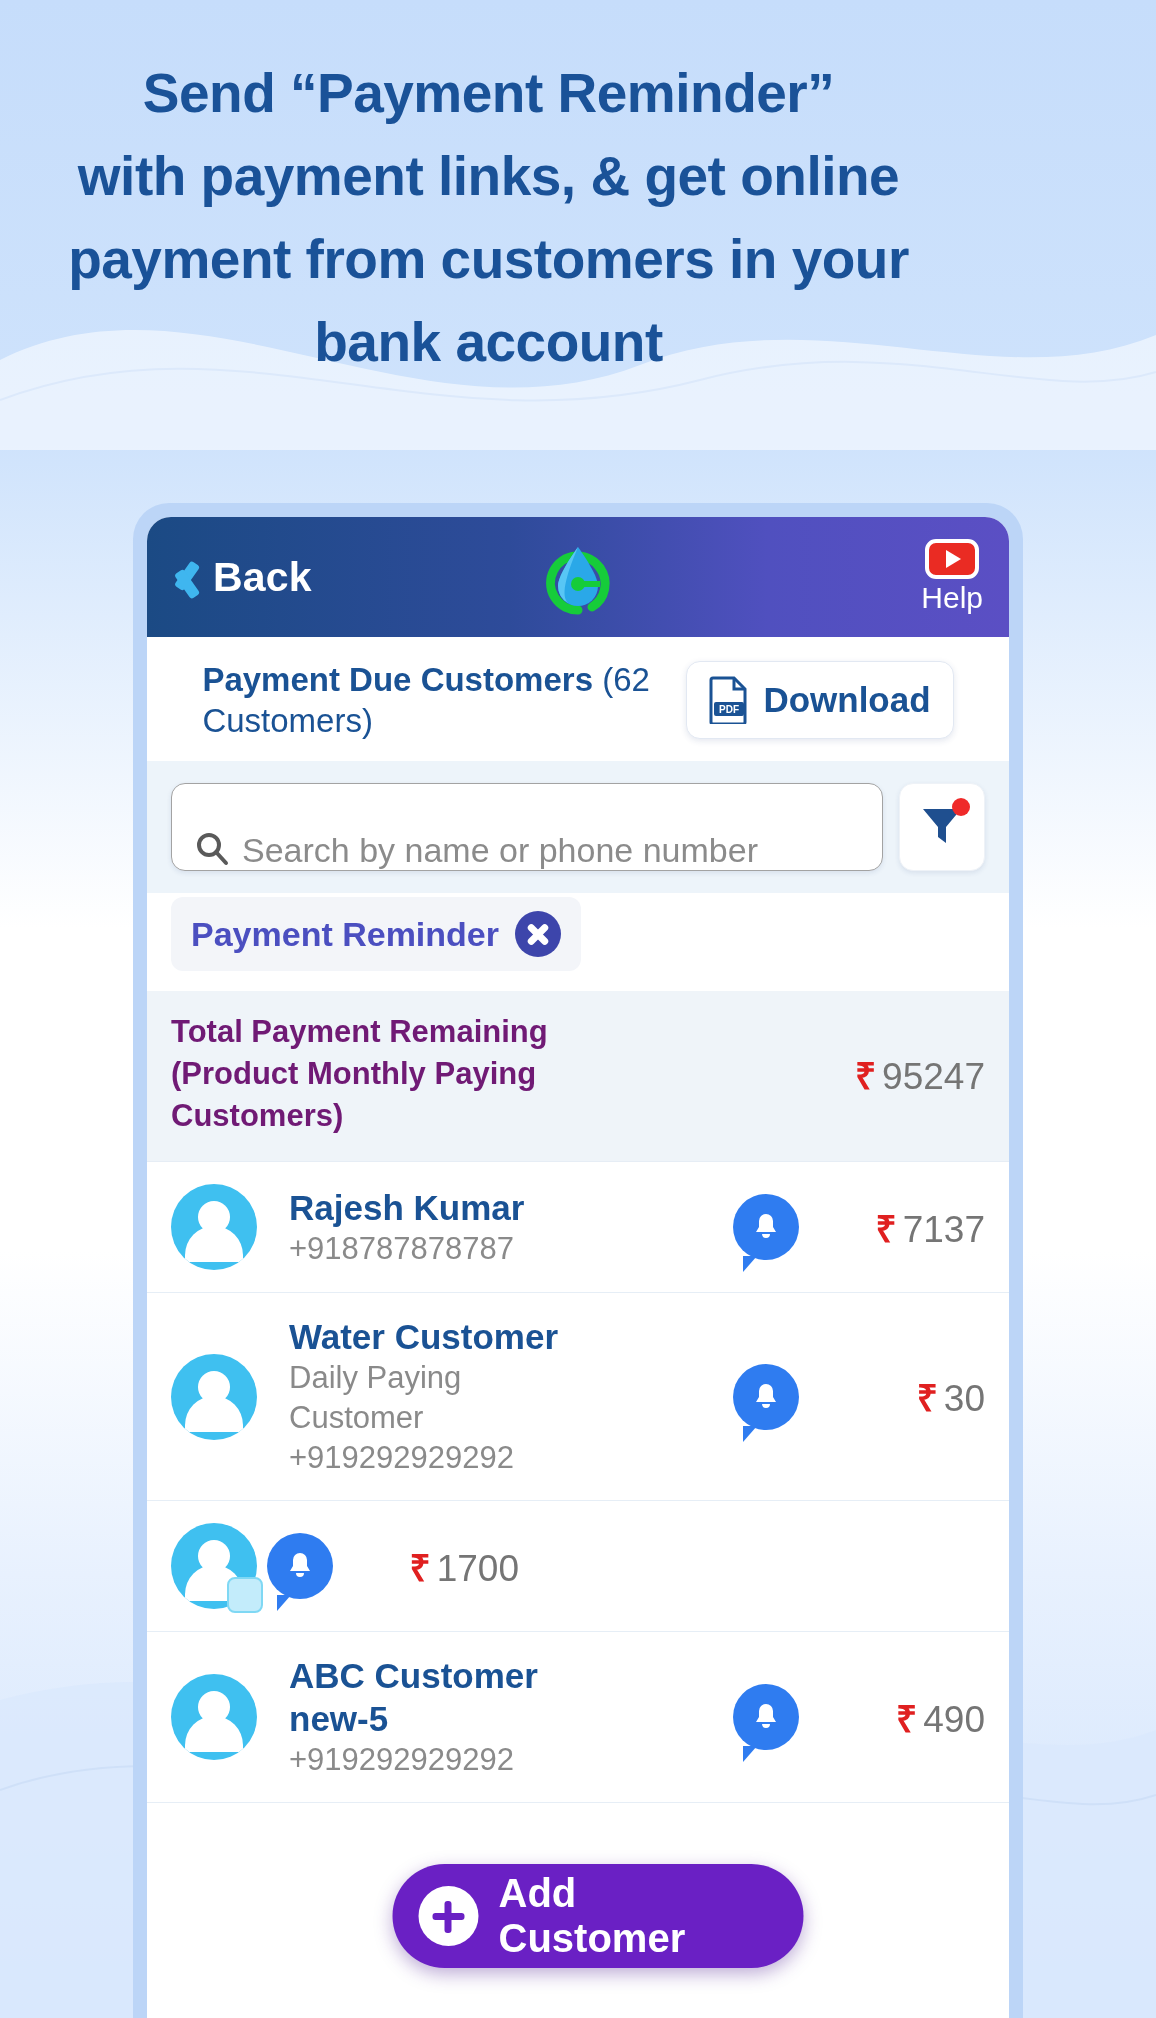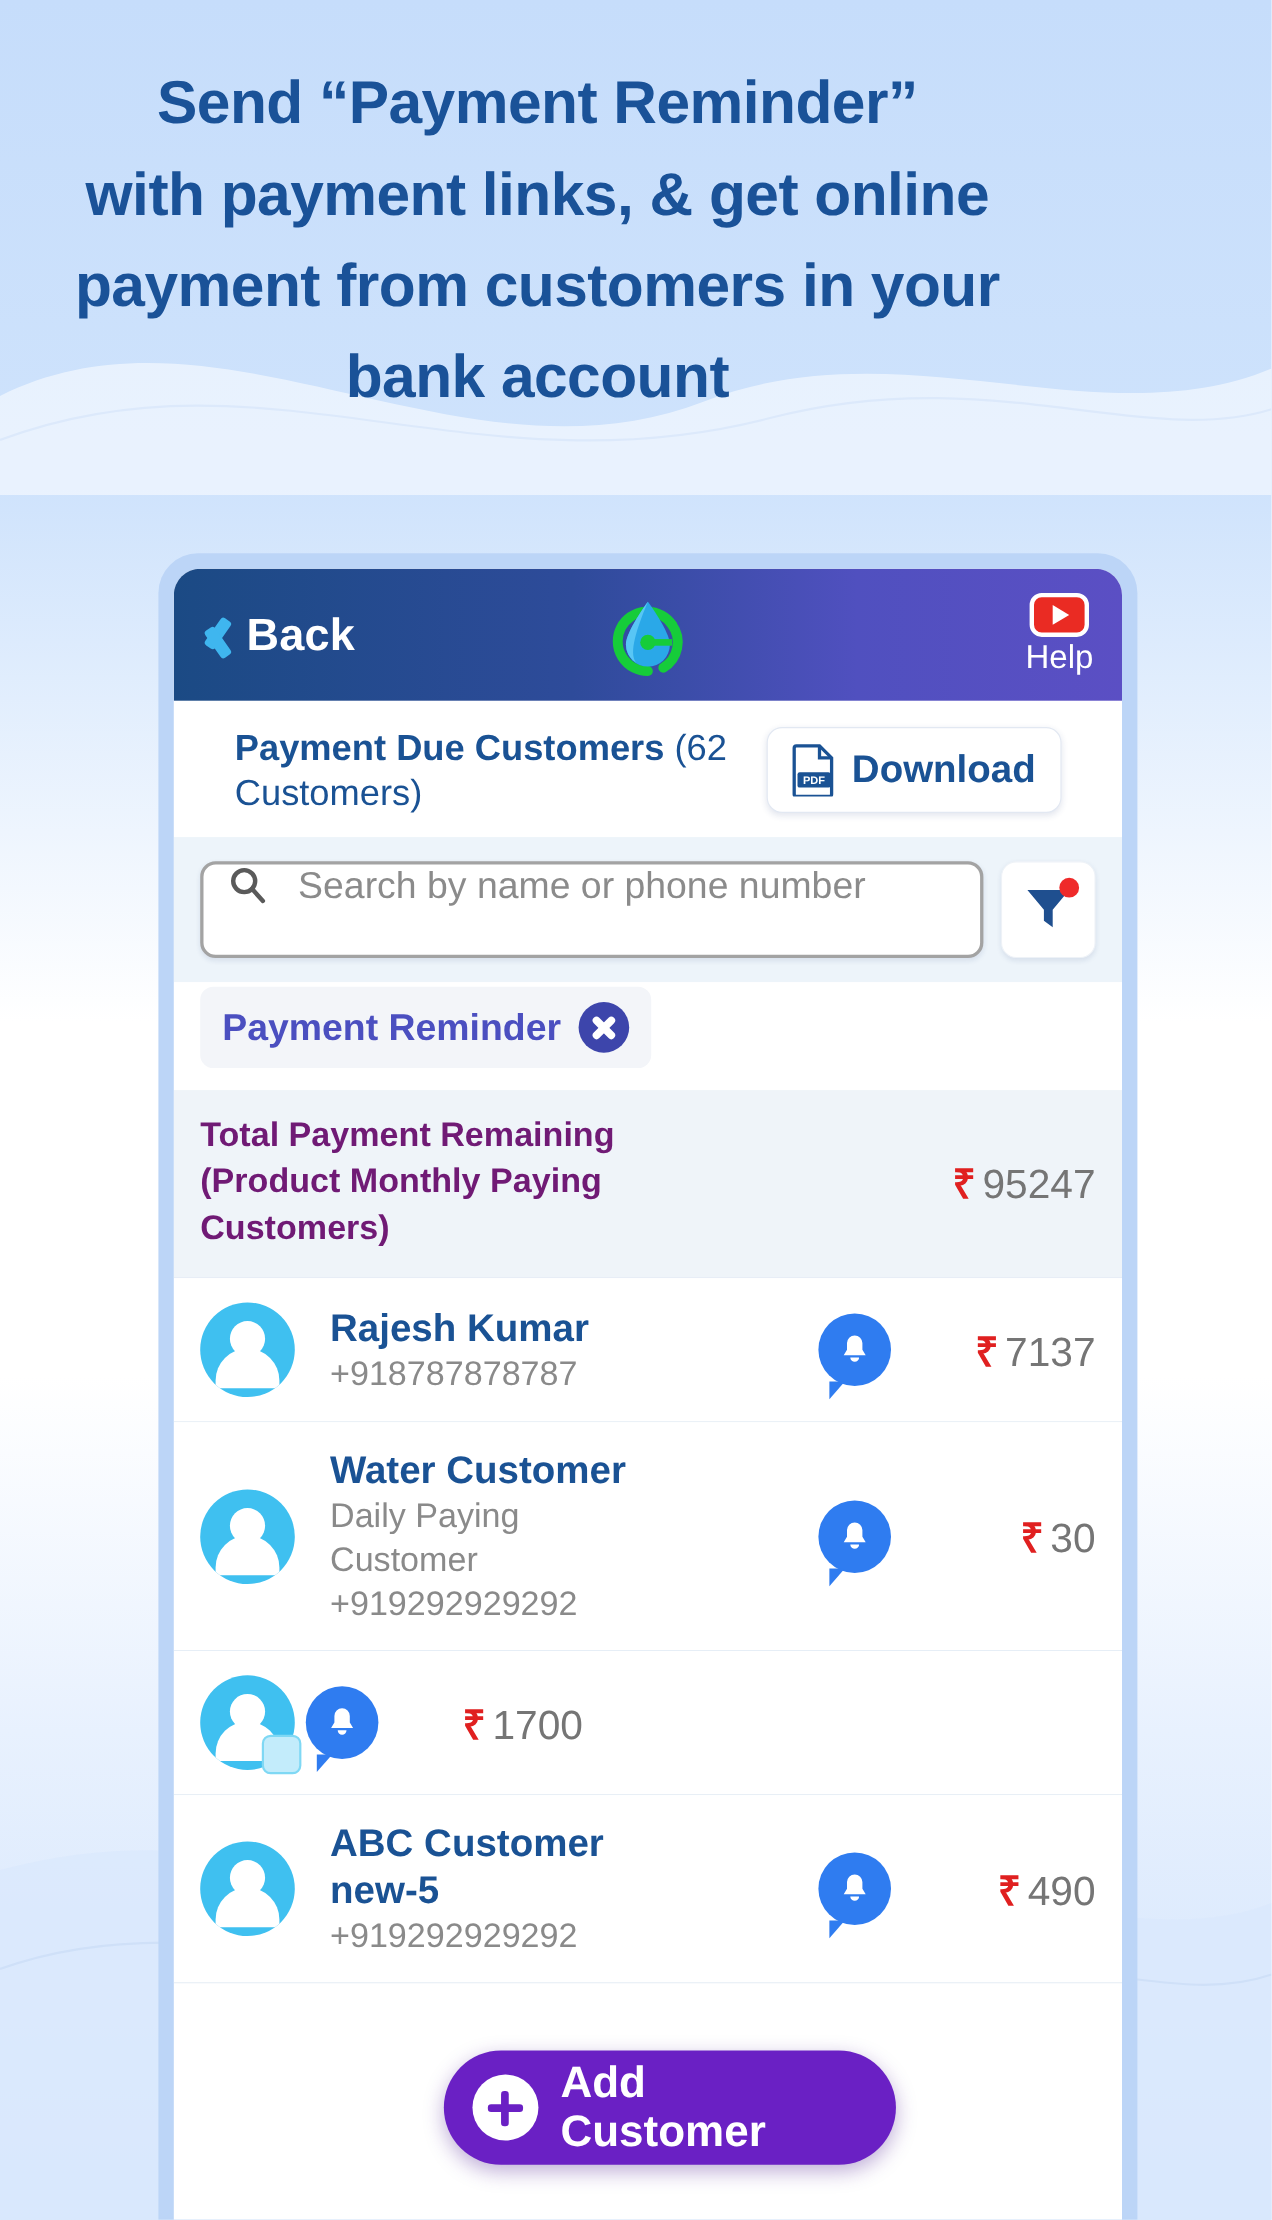--- a/index.html
+++ b/index.html
@@ -18,21 +18,21 @@
     position:absolute; top:52px; left:0; width:977px;
     text-align:center; z-index:3;
     color:#1a5298; font-weight:bold;
     font-size:55px; line-height:83px; letter-spacing:-0.5px;
     padding:0 22px;
   }
   .headline .ln{ display:block; white-space:nowrap; }
 
   
   .phone{
-    position:absolute; left:144px; top:503px;
+    position:absolute; left:133px; top:503px;
     width:890px; height:1515px;
     background:#bcd5f7;
     border-radius:36px 36px 0 0;
     padding:14px 14px 0 14px;
     z-index:5;
     box-shadow:0 0 0 0 rgba(0,0,0,0);
   }
   .screen{
     width:862px; height:1501px;
     background:#ffffff;
@@ -77,22 +77,22 @@
     background:#fff; border:1px solid #e2e8f2; border-radius:14px;
     padding:14px 22px; box-shadow:0 2px 6px rgba(30,60,120,.12);
   }
   .pdf{ width:40px; height:48px; position:relative; flex:none;}
   .dl-label{ font-size:35px; font-weight:bold; color:#1a5294; }
 
   
   .searchband{ background:#edf4fa; padding:22px 24px; display:flex; gap:16px; align-items:center;}
   .searchbox{
     flex:1; height:88px; background:#fff; border-radius:14px;
-    display:flex; align-items:flex-start; gap:28px; padding:0 22px;
-    box-shadow:0 2px 5px rgba(30,60,120,.10); border:3px solid #a3a3a3;
+    display:flex; align-items:flex-end; gap:12px; padding:0 22px;
+    box-shadow:0 2px 5px rgba(30,60,120,.10); border:1px solid #a3a3a3;
   }
   .search-ph{ font-size:34px; color:#8b8b8b; }
   .filter-btn{
     width:86px; height:88px; background:#fff; border-radius:14px;
     display:flex;align-items:center;justify-content:center; position:relative;
     box-shadow:0 2px 5px rgba(30,60,120,.10); border:1px solid #eef2f7;
   }
   .dot{ position:absolute; top:14px; right:14px; width:18px;height:18px;border-radius:50%;background:#ef2a2a;}
 
   

